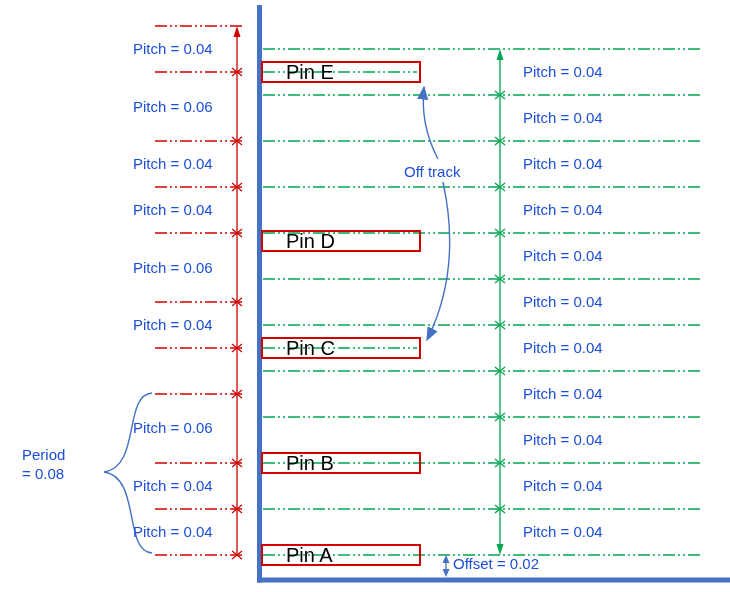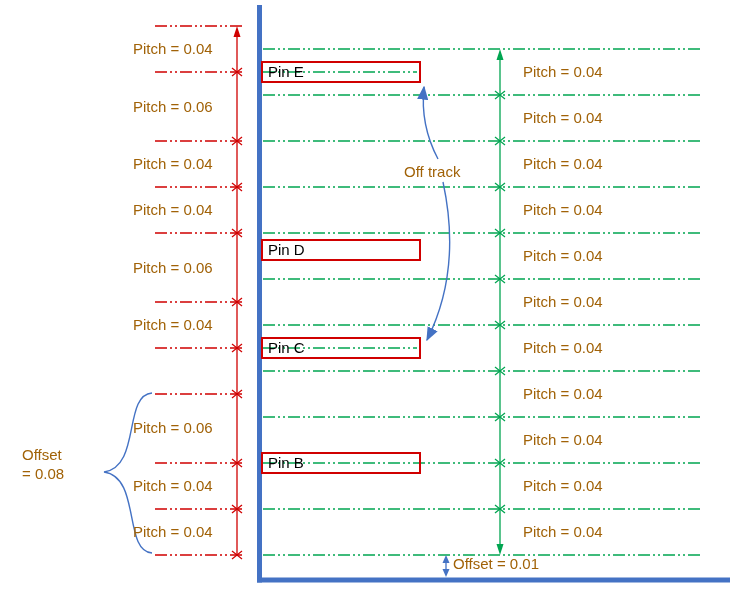--- a/index.html
+++ b/index.html
@@ -2,29 +2,29 @@
 <html><head>
 <meta charset="utf-8">
 <style>
   html,body { margin:0; padding:0; background:#ffffff; }
   .canvas {
     position:relative; width:730px; height:592px; background:#ffffff;
     font-family:"Liberation Sans", sans-serif; overflow:hidden;
   }
   .canvas svg { position:absolute; left:0; top:0; }
   .lbl {
-    position:absolute; font-size:15px; color:#a16207;
+    position:absolute; font-size:15px; color:#1d4ed8;
     line-height:19px; white-space:nowrap;
   }
   .pin {
     position:absolute; left:261px; width:156px; height:18px;
     border:2px solid #d00000; background:transparent;
   }
   .pin span {
-    display:block; font-size:15px; line-height:18px; padding-left:5px; color:#000;
+    display:block; font-size:20px; line-height:18px; padding-left:23px; color:#000;
   }
 </style>
 </head>
 <body>
 
 <div class="canvas">
 
   <svg width="730" height="592" viewBox="0 0 730 592">
     <defs>
       <g id="xm">
@@ -136,28 +136,31 @@
   <div class="lbl" style="left:523px; top:292px">Pitch = 0.04</div>
   <div class="lbl" style="left:523px; top:338px">Pitch = 0.04</div>
   <div class="lbl" style="left:523px; top:384px">Pitch = 0.04</div>
   <div class="lbl" style="left:523px; top:430px">Pitch = 0.04</div>
   <div class="lbl" style="left:523px; top:476px">Pitch = 0.04</div>
   <div class="lbl" style="left:523px; top:522px">Pitch = 0.04</div>
 
   <div class="pin" style="top:61px">
     <span>Pin E</span>
   </div>
-  <div class="pin" style="top:239px">
+  <div class="pin" style="top:230px">
     <span>Pin D</span>
   </div>
   <div class="pin" style="top:452px">
     <span>Pin B</span>
   </div>
   <div class="pin" style="top:337px">
     <span>Pin C</span>
   </div>
+  <div class="pin" style="top:544px">
+    <span>Pin A</span>
+  </div>
 
   <div class="lbl" style="left:404px; top:162px">Off track</div>
-  <div class="lbl" style="left:22px;  top:445px">Offset</div>
+  <div class="lbl" style="left:22px;  top:445px">Period</div>
   <div class="lbl" style="left:22px;  top:464px">= 0.08</div>
-  <div class="lbl" style="left:453px; top:554px">Offset = 0.01</div>
+  <div class="lbl" style="left:453px; top:554px">Offset = 0.02</div>
 
 </div>
 
 </body></html>

